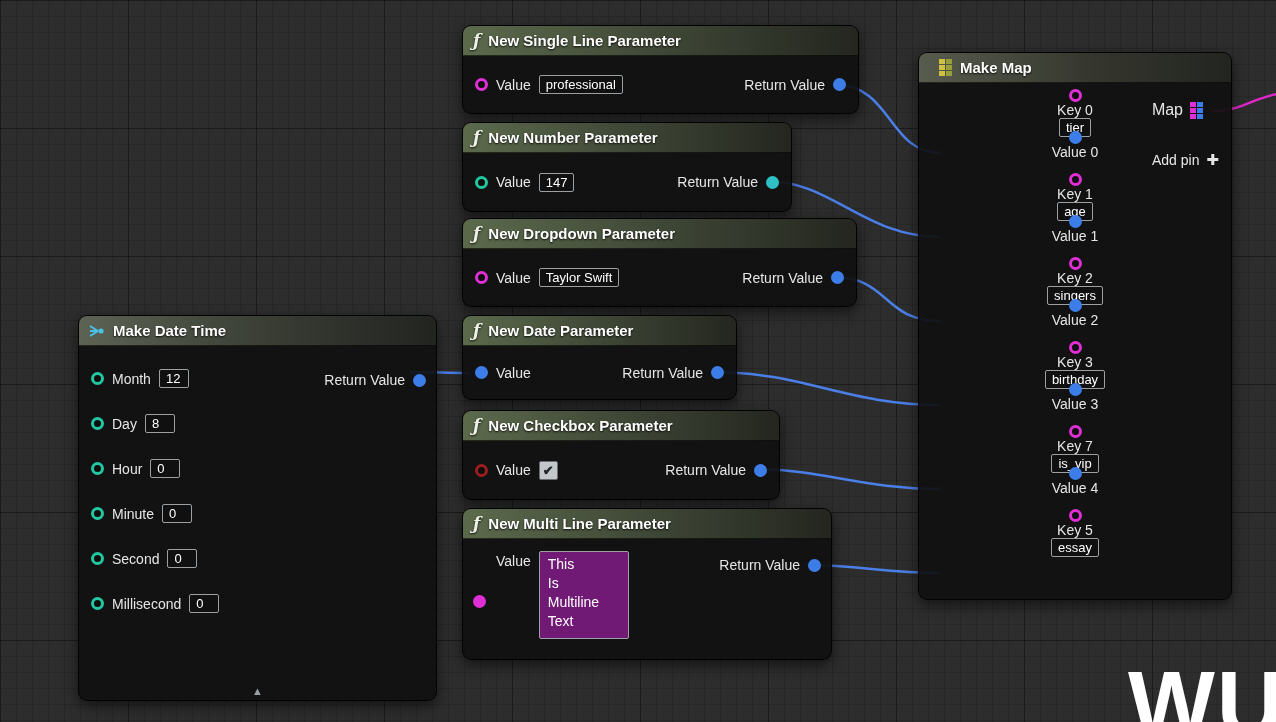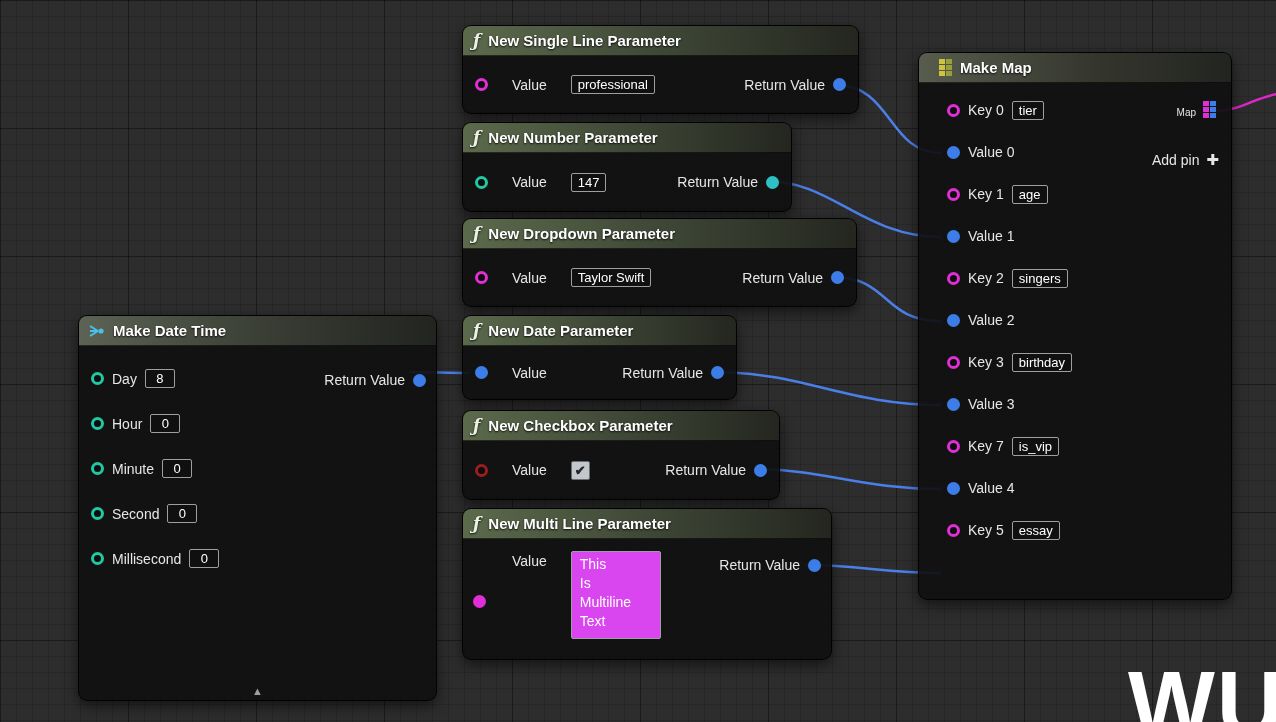--- a/index.html
+++ b/index.html
@@ -27,59 +27,59 @@
     display:flex;align-items:center;gap:8px;
     padding:6px 10px;border-radius:8px 8px 0 0;
     font-size:15px;font-weight:bold;color:#fff;
     text-shadow:0 1px 2px rgba(0,0,0,0.9);
     border-bottom:1px solid rgba(0,0,0,0.6);
   }
   .hdr-fn{background:linear-gradient(90deg,#5c6a4c 0%,#3c4434 55%,#24261f 100%);}
   .hdr-struct{background:linear-gradient(90deg,#5c6354 0%,#383c33 55%,#222420 100%);}
   .hdr-map{background:linear-gradient(90deg,#585c4e 0%,#35372e 55%,#222420 100%);padding-left:20px;}
   .fn-glyph{font-family:"DejaVu Serif",serif;font-style:italic;font-size:17px;color:#eef2e6;line-height:1;}
-  .row{display:flex;align-items:center;gap:24px;padding:0 12px;font-size:14px;}
+  .row{display:flex;align-items:center;gap:8px;padding:0 12px;font-size:14px;}
   .fnrow{flex:1;}
   .pin{width:13px;height:13px;border-radius:50%;box-sizing:border-box;flex:none;background:#0d0d0d;}
   .pin.int{border:3px solid #23c7a2;}
   .pin.str{border:3px solid #e02fd6;}
   .pin.obj{border:3px solid #3d7de8;}
   .pin.bool{border:3px solid #9a1e1e;}
   .pin.teal{border:3px solid #2fc0c6;}
   .pin.filled.str{background:#e02fd6;}
   .pin.filled.obj{background:#3d7de8;}
   .pin.filled.teal{background:#2fc0c6;}
   .valbox{
     background:#101010;border:1px solid #9aa0a4;border-radius:2px;
-    color:#fff;font-size:13px;padding:1px 6px;min-width:16px;text-align:center;
+    color:#fff;font-size:13px;padding:1px 6px;min-width:16px;text-align:left;
     white-space:nowrap;
   }
   .spacer{margin-left:auto;}
   .rv{display:flex;align-items:center;gap:8px;}
   .dtrows{padding:10px 12px 4px;}
   .dtrow{height:45px;display:flex;align-items:center;gap:8px;font-size:14px;}
   .dt-rv{position:absolute;right:10px;top:56px;display:flex;align-items:center;gap:8px;font-size:14px;}
   .collapse{position:absolute;bottom:3px;left:50%;transform:translateX(-50%);color:#9aa0a6;font-size:11px;cursor:pointer;}
   .maprows{padding-top:6px;}
-  .maprow{height:42px;display:flex;align-items:center;gap:8px;padding:0 28px;font-size:14px;}
-  .map-out{position:absolute;right:15px;top:48px;display:flex;align-items:flex-end;gap:7px;font-size:10px;}
+  .maprow{height:42px;display:flex;align-items:center;padding:0 12px;font-size:14px;flex-direction:column;}
+  .map-out{position:absolute;right:28px;top:48px;display:flex;align-items:flex-end;gap:7px;font-size:16px;}
   .add-pin{position:absolute;right:12px;top:98px;display:flex;align-items:center;gap:7px;font-size:14px;cursor:pointer;}
   .grid-icon{display:grid;grid-template-columns:6px 6px;grid-auto-rows:5px;gap:1px;}
   .grid-icon span{display:block;}
   .gi-key{background:#e02fd6;}
   .gi-val{background:#3d7de8;}
   .gi-y1{background:#cfc23e;}
   .gi-y2{background:#98a03a;}
   .checkbox{
     width:17px;height:17px;background:#c3c7cb;border:1px solid #6a6e72;border-radius:2px;
     display:flex;align-items:center;justify-content:center;
     color:#23262a;font-size:13px;font-weight:bold;cursor:pointer;
   }
   .mlbox{
-    background:#d946ef;border:1px solid #9aa0a4;border-radius:2px;color:#fff;
+    background:#701a75;border:1px solid #9aa0a4;border-radius:2px;color:#fff;
     font-size:14px;padding:3px 8px;width:72px;height:80px;white-space:pre-line;line-height:1.35;
   }
   .ml-pin{position:absolute;left:10px;top:86px;}
   .ml-rv{position:absolute;right:10px;top:48px;display:flex;align-items:center;gap:8px;font-size:14px;}
   .watermark{
     position:absolute;left:1128px;top:652px;z-index:3;
     font-size:92px;font-weight:bold;color:#fff;letter-spacing:2px;
     font-family:"Liberation Sans",sans-serif;
   }
   
@@ -112,20 +112,25 @@
     <div class="node-header hdr-struct">
       <svg width="16" height="16" viewBox="0 0 16 16">
         <path d="M1 3 L9 8 M1 8 H9 M1 13 L9 8" stroke="#4bc0e8" stroke-width="2" fill="none"></path>
         <circle cx="12" cy="8" r="2.6" fill="#4bc0e8"></circle>
       </svg>
       <span>Make Date Time</span>
     </div>
     <div class="dtrows">
       <div class="dtrow">
         <span class="pin int"></span>
+        <span>Month</span>
+        <span class="valbox">12</span>
+      </div>
+      <div class="dtrow">
+        <span class="pin int"></span>
         <span>Day</span>
         <span class="valbox">8</span>
       </div>
       <div class="dtrow">
         <span class="pin int"></span>
         <span>Hour</span>
         <span class="valbox">0</span>
       </div>
       <div class="dtrow">
         <span class="pin int"></span>

